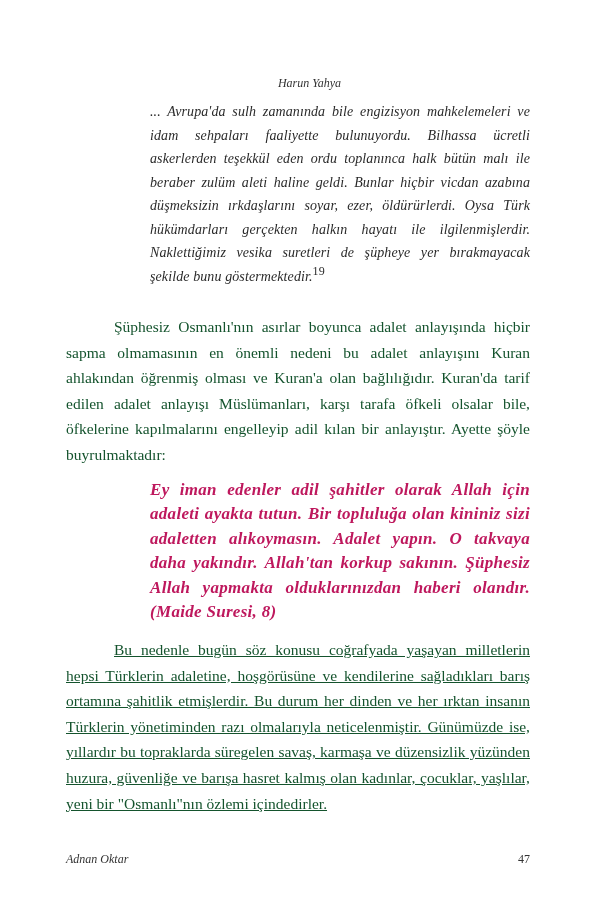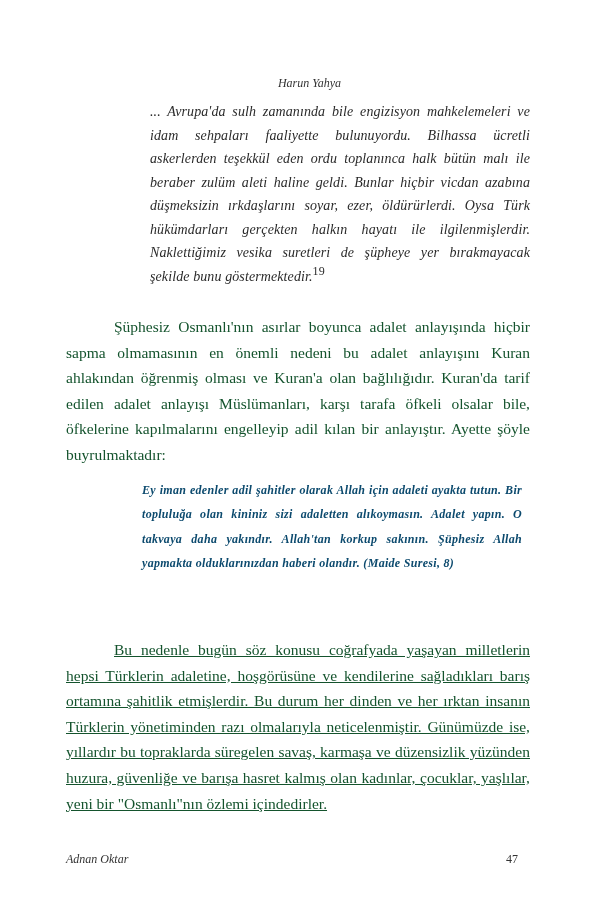--- a/index.html
+++ b/index.html
@@ -51,49 +51,49 @@
     line-height: 25.6px;
     text-align: justify;
     text-indent: 48px;
     color: #14532d;
   }
   .para-1 { top: 314px; }
   .para-2 { top: 637px; text-decoration: underline; }
   .verse-block {
     position: absolute;
     top: 478px;
-    left: 142px;
+    left: 150px;
     width: 380px;
     font-style: italic;
     font-weight: bold;
-    font-size: 12px;
+    font-size: 17px;
     line-height: 24.4px;
     text-align: justify;
-    color: #0c4a6e;
+    color: #be185d;
     letter-spacing: 0.3px;
   }
   .footer {
     position: absolute;
     top: 852px;
     left: 66px;
     width: 464px;
     height: 16px;
     font-size: 12px;
     color: #333;
   }
   .footer-author {
     position: absolute;
     left: 0;
     width: 100%;
     text-align: left;
     font-style: italic;
   }
   .footer-page {
     position: absolute;
-    right: 12px;
+    right: 0;
     font-style: normal;
   }
 </style>
 </head>
 <body>
 
 <div class="running-head">Harun Yahya</div>
 
 <div class="quote-block"><span>... Avrupa'da sulh zamanında bile engizisyon mahkelemeleri ve idam sehpaları faaliyette bulunuyordu. Bilhassa ücretli askerlerden teşekkül eden ordu toplanınca halk bütün malı ile beraber zulüm aleti haline geldi. Bunlar hiçbir vicdan azabına düşmeksizin ırkdaşlarını soyar, ezer, öldürürlerdi. Oysa Türk hükümdarları gerçekten halkın hayatı ile ilgilenmişlerdir. Naklettiğimiz vesika suretleri de şüpheye yer bırakmayacak şekilde bunu göstermektedir.</span><sup>19</sup></div>
 

